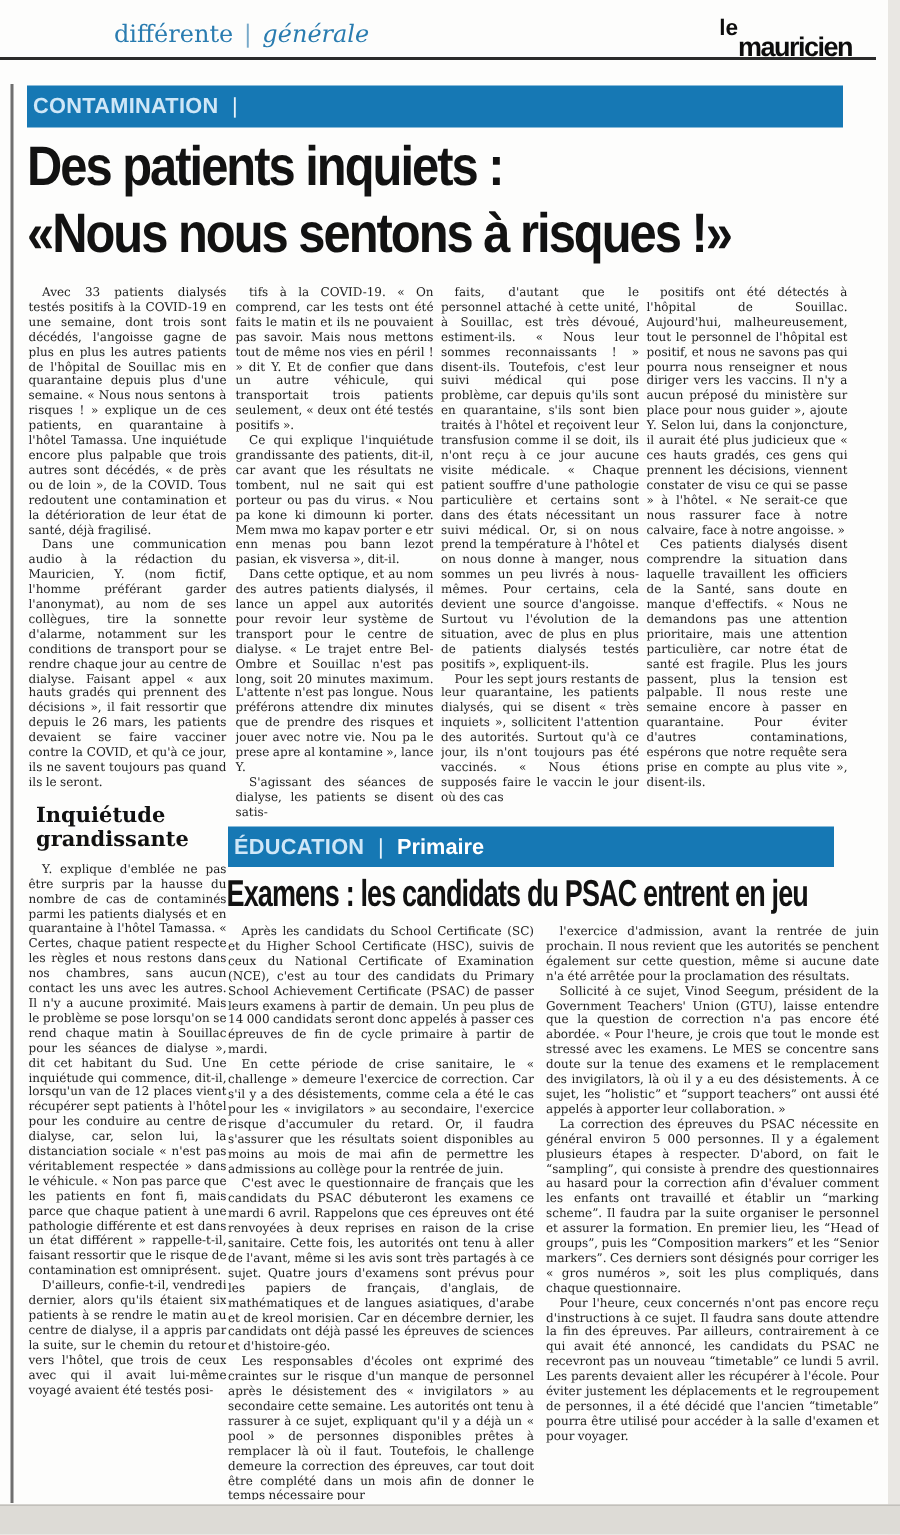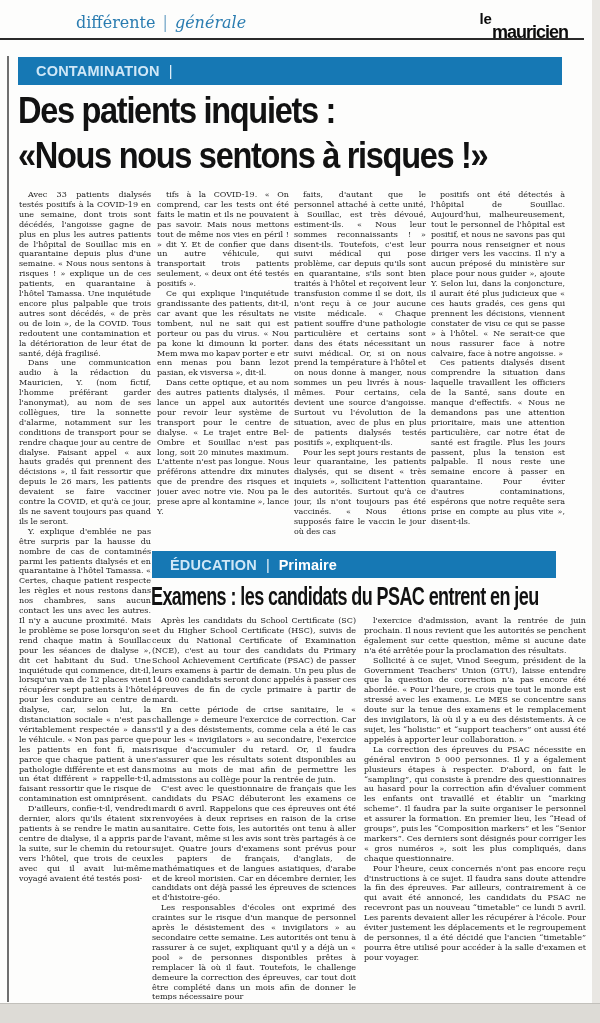--- a/index.html
+++ b/index.html
@@ -17,21 +17,21 @@
   .tabs{position:absolute;left:76px;top:13px;font-size:16px;color:#2a7cb0;}
   .tabs .sep{margin:0 7px;color:#77a9c9;font-weight:200;}
   .tabs .it{font-style:italic;}
   .masthead{position:absolute;top:10px;right:32px;font-family:"Liberation Sans",sans-serif;
     font-weight:bold;color:#0d0d0d;letter-spacing:-1px;white-space:nowrap;}
   .masthead .le{font-size:15px;vertical-align:14px;letter-spacing:0;}
   .masthead .name{font-size:18px;}
 
   
   .kicker{position:absolute;background:#1678b4;color:#fff;display:flex;align-items:center;
-    font-family:"Liberation Sans",sans-serif;font-weight:bold;font-size:14.5px;padding-left:18px;box-sizing:border-box;}
+    font-family:"Liberation Sans",sans-serif;font-weight:bold;font-size:14.5px;padding-left:4px;box-sizing:border-box;}
   .kicker .cat{color:#cfe7f7;letter-spacing:.2px;}
   .kicker .ksep{margin:0 9px;font-weight:400;color:#e8f3fb;}
   .kicker .sub{color:#ffffff;}
   #kicker1{left:18px;top:57px;width:544px;height:28px;}
   #kicker2{left:152px;top:551px;width:404px;height:27px;}
 
   
   .headline{font-family:"Liberation Sans",sans-serif;font-weight:bold;color:#121212;transform-origin:0 0;}
   #headline1{position:absolute;left:18px;top:88px;width:640px;font-size:37px;line-height:45px;
     letter-spacing:-1.5px;transform:scaleX(.88);}
@@ -76,29 +76,31 @@
 <div class="headline" id="headline1">
   <div>Des patients inquiets :</div>
   <div>«Nous nous sentons à risques !»</div>
 </div>
 
 <div class="bodycol" id="a1c1">
   <div>
       <p class="para">Avec 33 patients dialysés testés positifs à la COVID-19 en une semaine, dont trois sont décédés, l'angoisse gagne de plus en plus les autres patients de l'hôpital de Souillac mis en quarantaine depuis plus d'une semaine. « Nous nous sentons à risques ! » explique un de ces patients, en quarantaine à l'hôtel Tamassa. Une inquiétude encore plus palpable que trois autres sont décédés, « de près ou de loin », de la COVID. Tous redoutent une contamination et la détérioration de leur état de santé, déjà fragilisé.</p>
       <p class="para">Dans une communication audio à la rédaction du Mauricien, Y. (nom fictif, l'homme préférant garder l'anonymat), au nom de ses collègues, tire la sonnette d'alarme, notamment sur les conditions de transport pour se rendre chaque jour au centre de dialyse. Faisant appel « aux hauts gradés qui prennent des décisions », il fait ressortir que depuis le 26 mars, les patients devaient se faire vacciner contre la COVID, et qu'à ce jour, ils ne savent toujours pas quand ils le seront.</p>
     </div>
+  <h3 class="subhead">Inquiétude grandissante</h3>
   <div>
       <p class="para">Y. explique d'emblée ne pas être surpris par la hausse du nombre de cas de contaminés parmi les patients dialysés et en quarantaine à l'hôtel Tamassa. « Certes, chaque patient respecte les règles et nous restons dans nos chambres, sans aucun contact les uns avec les autres. Il n'y a aucune proximité. Mais le problème se pose lorsqu'on se rend chaque matin à Souillac pour les séances de dialyse », dit cet habitant du Sud. Une inquiétude qui commence, dit-il, lorsqu'un van de 12 places vient récupérer sept patients à l'hôtel pour les conduire au centre de dialyse, car, selon lui, la distanciation sociale « n'est pas véritablement respectée » dans le véhicule. « Non pas parce que les patients en font fi, mais parce que chaque patient à une pathologie différente et est dans un état différent » rappelle-t-il, faisant ressortir que le risque de contamination est omniprésent.</p>
       <p class="para">D'ailleurs, confie-t-il, vendredi dernier, alors qu'ils étaient six patients à se rendre le matin au centre de dialyse, il a appris par la suite, sur le chemin du retour vers l'hôtel, que trois de ceux avec qui il avait lui-même voyagé avaient été testés posi-</p>
     </div>
 </div>
 <div class="bodycol" id="a1c2">
     <p class="para">tifs à la COVID-19. « On comprend, car les tests ont été faits le matin et ils ne pouvaient pas savoir. Mais nous mettons tout de même nos vies en péril ! » dit Y. Et de confier que dans un autre véhicule, qui transportait trois patients seulement, « deux ont été testés positifs ».</p>
     <p class="para">Ce qui explique l'inquiétude grandissante des patients, dit-il, car avant que les résultats ne tombent, nul ne sait qui est porteur ou pas du virus. « Nou pa kone ki dimounn ki porter. Mem mwa mo kapav porter e etr enn menas pou bann lezot pasian, ek visversa », dit-il.</p>
     <p class="para">Dans cette optique, et au nom des autres patients dialysés, il lance un appel aux autorités pour revoir leur système de transport pour le centre de dialyse. « Le trajet entre Bel-Ombre et Souillac n'est pas long, soit 20 minutes maximum. L'attente n'est pas longue. Nous préférons attendre dix minutes que de prendre des risques et jouer avec notre vie. Nou pa le prese apre al kontamine », lance Y.</p>
+    <p class="para">S'agissant des séances de dialyse, les patients se disent satis-</p>
   </div>
 <div class="bodycol" id="a1c3">
     <p class="para">faits, d'autant que le personnel attaché à cette unité, à Souillac, est très dévoué, estiment-ils. « Nous leur sommes reconnaissants ! » disent-ils. Toutefois, c'est leur suivi médical qui pose problème, car depuis qu'ils sont en quarantaine, s'ils sont bien traités à l'hôtel et reçoivent leur transfusion comme il se doit, ils n'ont reçu à ce jour aucune visite médicale. « Chaque patient souffre d'une pathologie particulière et certains sont dans des états nécessitant un suivi médical. Or, si on nous prend la température à l'hôtel et on nous donne à manger, nous sommes un peu livrés à nous-mêmes. Pour certains, cela devient une source d'angoisse. Surtout vu l'évolution de la situation, avec de plus en plus de patients dialysés testés positifs », expliquent-ils.</p>
     <p class="para">Pour les sept jours restants de leur quarantaine, les patients dialysés, qui se disent « très inquiets », sollicitent l'attention des autorités. Surtout qu'à ce jour, ils n'ont toujours pas été vaccinés. « Nous étions supposés faire le vaccin le jour où des cas</p>
   </div>
 <div class="bodycol" id="a1c4">
     <p class="para">positifs ont été détectés à l'hôpital de Souillac. Aujourd'hui, malheureusement, tout le personnel de l'hôpital est positif, et nous ne savons pas qui pourra nous renseigner et nous diriger vers les vaccins. Il n'y a aucun préposé du ministère sur place pour nous guider », ajoute Y. Selon lui, dans la conjoncture, il aurait été plus judicieux que « ces hauts gradés, ces gens qui prennent les décisions, viennent constater de visu ce qui se passe » à l'hôtel. « Ne serait-ce que nous rassurer face à notre calvaire, face à notre angoisse. »</p>
     <p class="para">Ces patients dialysés disent comprendre la situation dans laquelle travaillent les officiers de la Santé, sans doute en manque d'effectifs. « Nous ne demandons pas une attention prioritaire, mais une attention particulière, car notre état de santé est fragile. Plus les jours passent, plus la tension est palpable. Il nous reste une semaine encore à passer en quarantaine. Pour éviter d'autres contaminations, espérons que notre requête sera prise en compte au plus vite », disent-ils.</p>
   </div>
 

